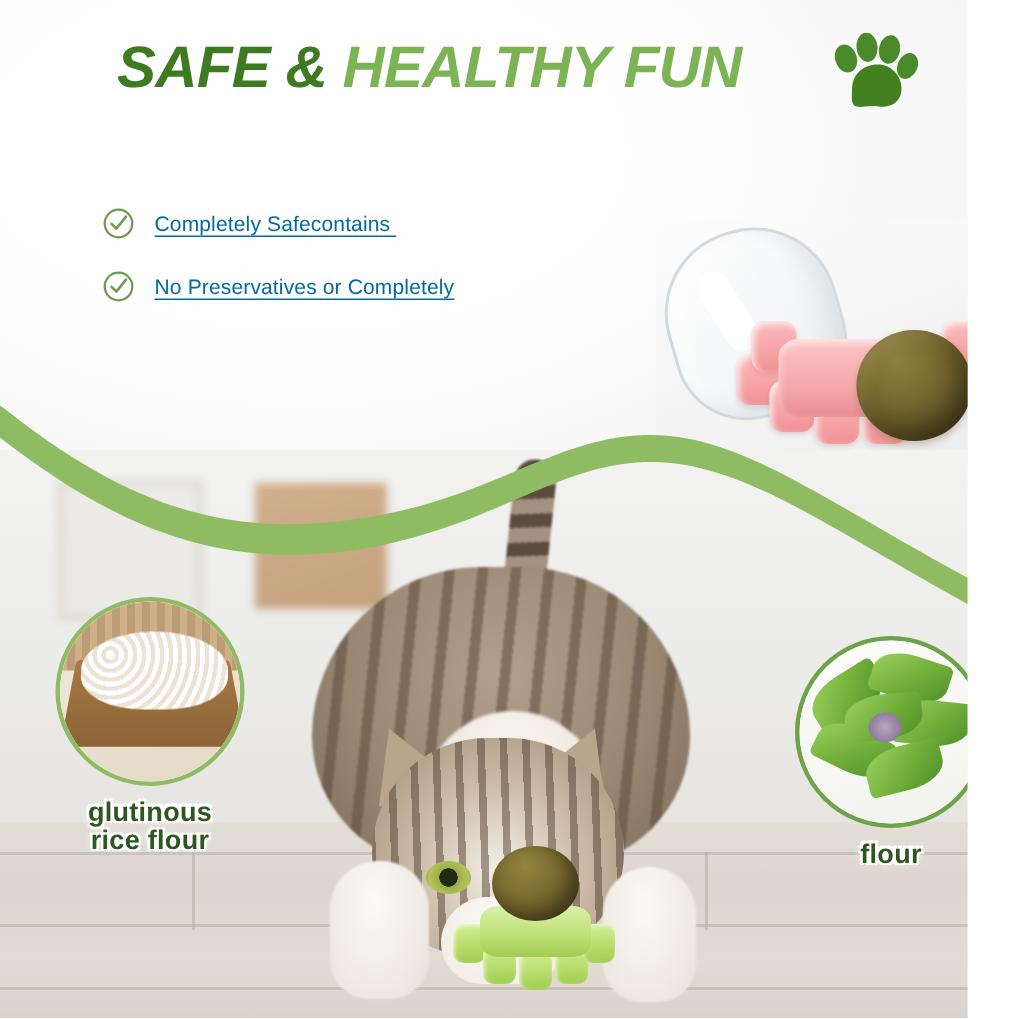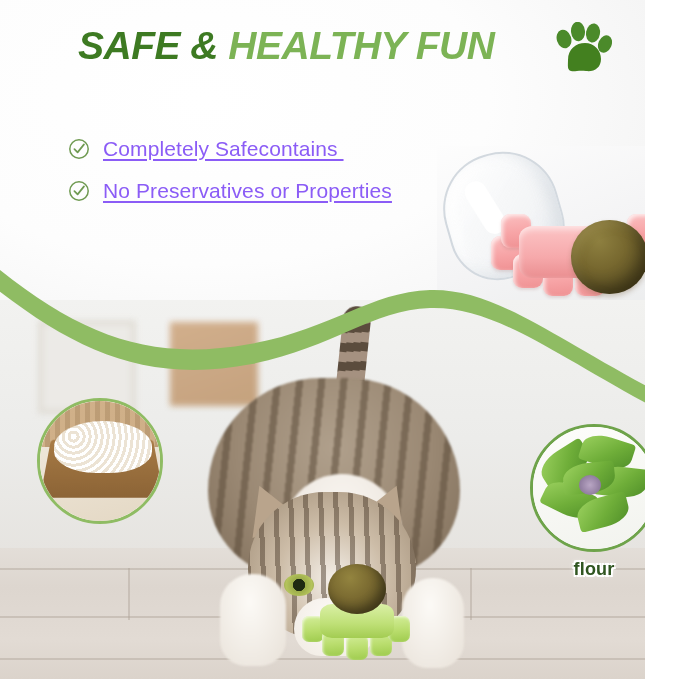--- a/index.html
+++ b/index.html
@@ -57,22 +57,22 @@
     display: flex;
     align-items: center;
     height: 42px;
   }
   .check-icon {
     width: 22px; height: 22px;
     flex: 0 0 22px;
     margin-right: 13px;
   }
   .bullet-text {
-    font-size: 21px;
-    color: #8b5cf6;
+    font-size: 14px;
+    color: #0369a1;
     text-decoration: underline;
     text-underline-offset: 3px;
     white-space: pre;
     letter-spacing: 0.1px;
   }
 
   
   .product-photo {
     position: absolute;
     left: 437px; top: 146px;
@@ -380,21 +380,21 @@
       </svg>
       <span class="bullet-text">Completely Safecontains </span>
     </div>
 
 
     <div class="bullet-row">
       <svg class="check-icon" viewBox="0 0 22 22">
         <circle cx="11" cy="11" r="9.2" fill="none" stroke="#6f9a51" stroke-width="1.5"></circle>
         <path d="M6.4 11.2 L9.6 14.4 L16 6.4" fill="none" stroke="#6f9a51" stroke-width="1.7" stroke-linecap="round" stroke-linejoin="round"></path>
       </svg>
-      <span class="bullet-text">No Preservatives or Properties</span>
+      <span class="bullet-text">No Preservatives or Completely</span>
     </div>
   </div>
 
   <div class="product-photo">
     <div class="pp-bg"></div>
     <div class="dome">
       <div class="dome-hl"></div>
     </div>
     <div class="flower-base">
       <div class="petal" style="left:2px;  top:30px;"></div>
@@ -453,20 +453,24 @@
   </svg>
 
   <div class="badge" style="left:28px; top:398px; width:144px;">
     <div class="badge-ring" style="width:120px; height:120px; margin:0 auto;">
       <div class="rice-art">
         <div class="rice-bg-slats"></div>
         <div class="rice-tray"></div>
         <div class="rice-pile"></div>
       </div>
     </div>
+    <div class="badge-label">
+      <div>glutinous</div>
+      <div>rice flour</div>
+    </div>
   </div>
 
   <div class="badge" style="left:526px; top:424px; width:136px;">
     <div class="badge-ring" style="width:122px; height:122px; margin:0 auto; border-color:#6ea34a;">
       <div class="leaf-art">
         <div class="leaf" style="left:6px;  top:22px; transform:rotate(-32deg);"></div>
         <div class="leaf" style="left:48px; top:10px; transform:rotate(18deg);"></div>
         <div class="leaf" style="left:62px; top:40px; transform:rotate(6deg);"></div>
         <div class="leaf" style="left:10px; top:58px; transform:rotate(26deg);"></div>
         <div class="leaf" style="left:44px; top:70px; transform:rotate(-14deg);"></div>

